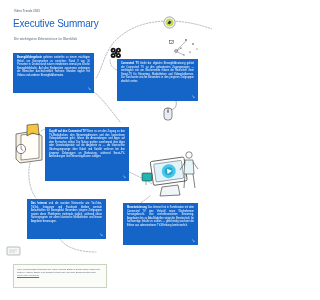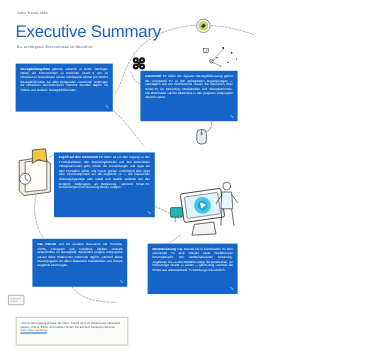--- a/index.html
+++ b/index.html
@@ -15,21 +15,21 @@
   .decor { position: absolute; inset: 0; pointer-events: none; }
 
   
   .kicker {
     position: absolute; left: 14px; top: 9.5px;
     font-size: 2.6px; letter-spacing: .18px; color: #6d7b8c;
     font-weight: 700; text-transform: none; white-space: nowrap;
   }
   .title {
     position: absolute; left: 13px; top: 19px;
-    font-size: 14px; line-height: 1; color: #1b62c4;
+    font-size: 10px; line-height: 1; color: #1b62c4;
     font-weight: 400; letter-spacing: -.2px; white-space: nowrap;
   }
   .subtitle {
     position: absolute; left: 14px; top: 37px;
     font-size: 2.9px; letter-spacing: .12px; color: #7b8795;
     font-weight: 600; white-space: nowrap;
   }
 
   
   .card {

